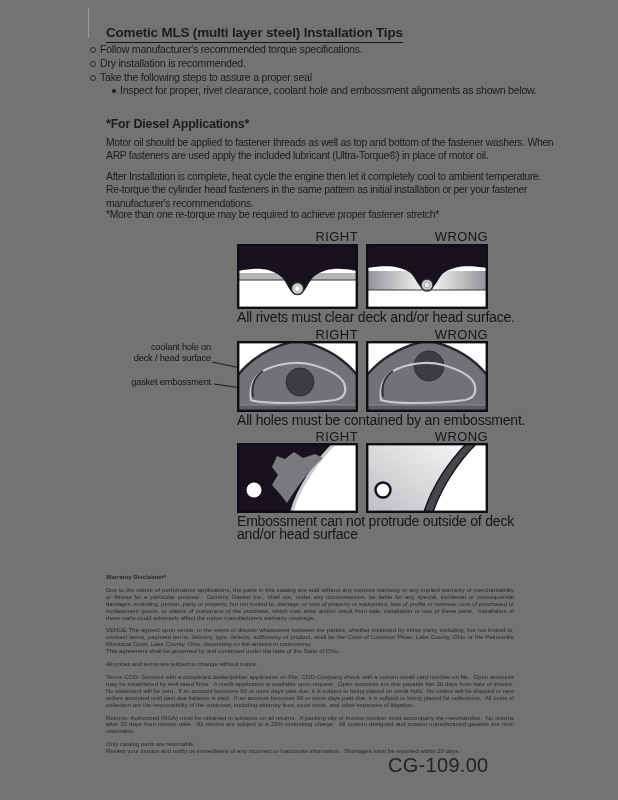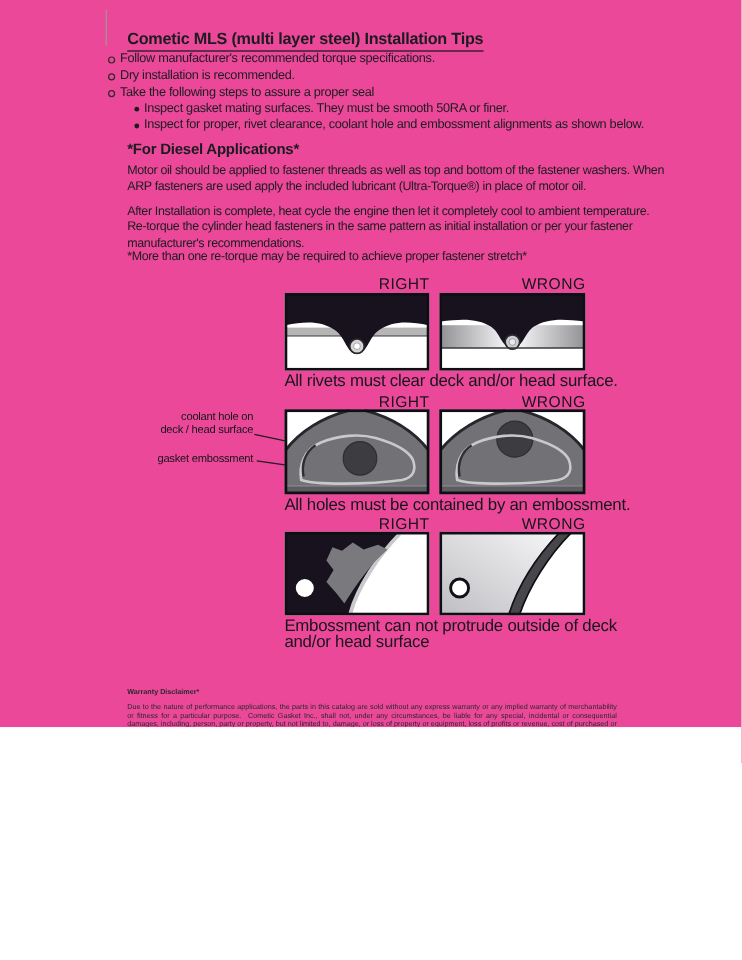--- a/index.html
+++ b/index.html
@@ -1,16 +1,16 @@
 <!DOCTYPE html>
 <html><head>
 <meta charset="utf-8">
 <style>
   html,body{margin:0;padding:0;background:#ffffff;}
-  .page{position:relative;width:618px;height:606px;background:#ec4899;overflow:hidden;
+  .page{position:relative;width:618px;height:800px;background:#737373;overflow:hidden;
         font-family:"Liberation Sans", sans-serif;color:#1b1b20;}
   .artifact{position:absolute;left:88px;top:8px;width:1px;height:30px;background:#9a9a9a;}
   .title{position:absolute;left:106px;top:25px;font-size:13.5px;font-weight:bold;letter-spacing:-0.2px;
          border-bottom:1.6px solid #15151a;padding-bottom:2px;display:inline-block;}
   .tips{position:absolute;left:90px;top:43px;width:510px;font-size:10.6px;letter-spacing:-0.25px;}
   .bullet{display:flex;align-items:flex-start;line-height:13.8px;}
   .ring{flex:0 0 auto;width:4px;height:4px;border:1px solid #2a2a2e;border-radius:50%;margin:4px 4px 0 0;}
   .dot{flex:0 0 auto;width:4px;height:4px;background:#1b1b20;border-radius:50%;margin:4.5px 4px 0 0;}
   .subs{margin-left:22px;}
   .heading{position:absolute;left:106px;top:117px;font-size:12.5px;font-weight:bold;letter-spacing:-0.2px;}
@@ -44,24 +44,20 @@
     </div>
     <div class="bullet">
       <span class="ring"></span>
       <span>Dry installation is recommended.</span>
     </div>
     <div class="bullet">
       <span class="ring"></span>
       <span>Take the following steps to assure a proper seal</span>
     </div>
     <div class="subs">
-      <div class="bullet">
-        <span class="dot"></span>
-        <span>Inspect gasket mating surfaces.  They must be smooth 50RA or finer.</span>
-      </div>
       <div class="bullet">
         <span class="dot"></span>
         <span>Inspect for proper, rivet clearance, coolant hole and embossment alignments as shown below.</span>
       </div>
     </div>
   </div>
 
   <div class="heading">*For Diesel Applications*</div>
   <div class="para p1">Motor oil should be applied to fastener threads as well as top and bottom of the fastener washers. When ARP fasteners are used apply the included lubricant (Ultra-Torque®) in place of motor oil.</div>
   <div class="para p2">After Installation is complete, heat cycle the engine then let it completely cool to ambient temperature. Re-torque the cylinder head fasteners in the same pattern as initial installation or per your fastener manufacturer's recommendations.</div>

